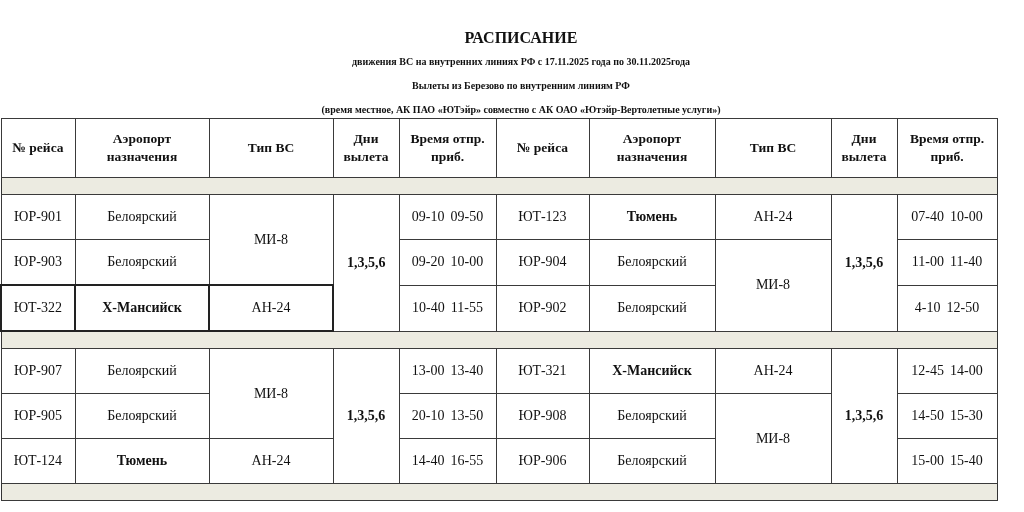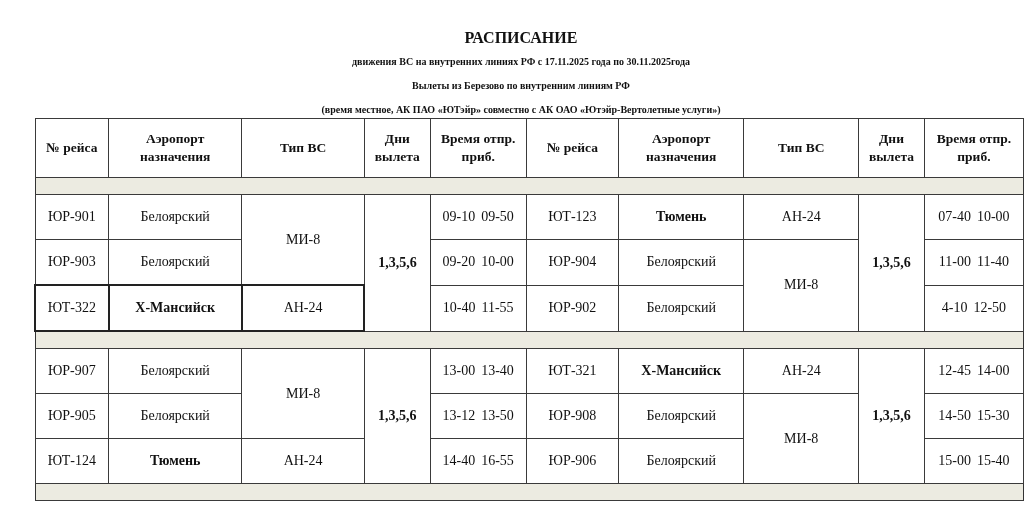--- a/index.html
+++ b/index.html
@@ -1,21 +1,21 @@
 <!DOCTYPE html>
 <html><head>
 <meta charset="utf-8">
 <style>
   html, body { margin:0; padding:0; background:#ffffff; }
   body { width:1024px; height:512px; position:relative; overflow:hidden;
          font-family:"Liberation Serif","DejaVu Serif",serif; color:#111; }
   .titles { position:absolute; left:9px; top:26px; width:1024px; text-align:center; font-weight:bold; }
   .titles div { font-size:10px; line-height:24px; height:24px; }
   .titles .t0 { font-size:16px; }
-  table { position:absolute; left:34px; top:118px; border-collapse:collapse; table-layout:fixed;
+  table { position:absolute; left:0; top:118px; border-collapse:collapse; table-layout:fixed;
           border:1.5px solid #333; }
   td, th { border:1px solid #3a3a3a; text-align:center; vertical-align:middle; padding:0;
            font-size:14px; font-weight:normal; }
   th { font-weight:bold; font-size:13.5px; line-height:18px; height:58px; }
   tr.sp td { background:#ecebe1; height:16px; border-left:none; border-right:none; }
   tr.r td { height:44px; }
   .b { font-weight:bold; }
   .thick { border:2px solid #222 !important; }
   .times span { display:inline-block; margin:0 3px; }
 </style>
@@ -101,21 +101,21 @@
     <td class="times"><span>13-00</span><span>13-40</span></td>
     <td>ЮТ-321</td>
     <td class="b">Х-Мансийск</td>
     <td>АН-24</td>
     <td rowspan="3" class="b">1,3,5,6</td>
     <td class="times"><span>12-45</span><span>14-00</span></td>
   </tr>
   <tr class="r">
     <td>ЮР-905</td>
     <td>Белоярский</td>
-    <td class="times"><span>13-12</span><span>13-50</span></td>
+    <td class="times"><span>20-10</span><span>13-50</span></td>
     <td>ЮР-908</td>
     <td>Белоярский</td>
     <td rowspan="2">МИ-8</td>
     <td class="times"><span>14-50</span><span>15-30</span></td>
   </tr>
   <tr class="r">
     <td>ЮТ-124</td>
     <td class="b">Тюмень</td>
     <td>АН-24</td>
     <td class="times"><span>14-40</span><span>16-55</span></td>

